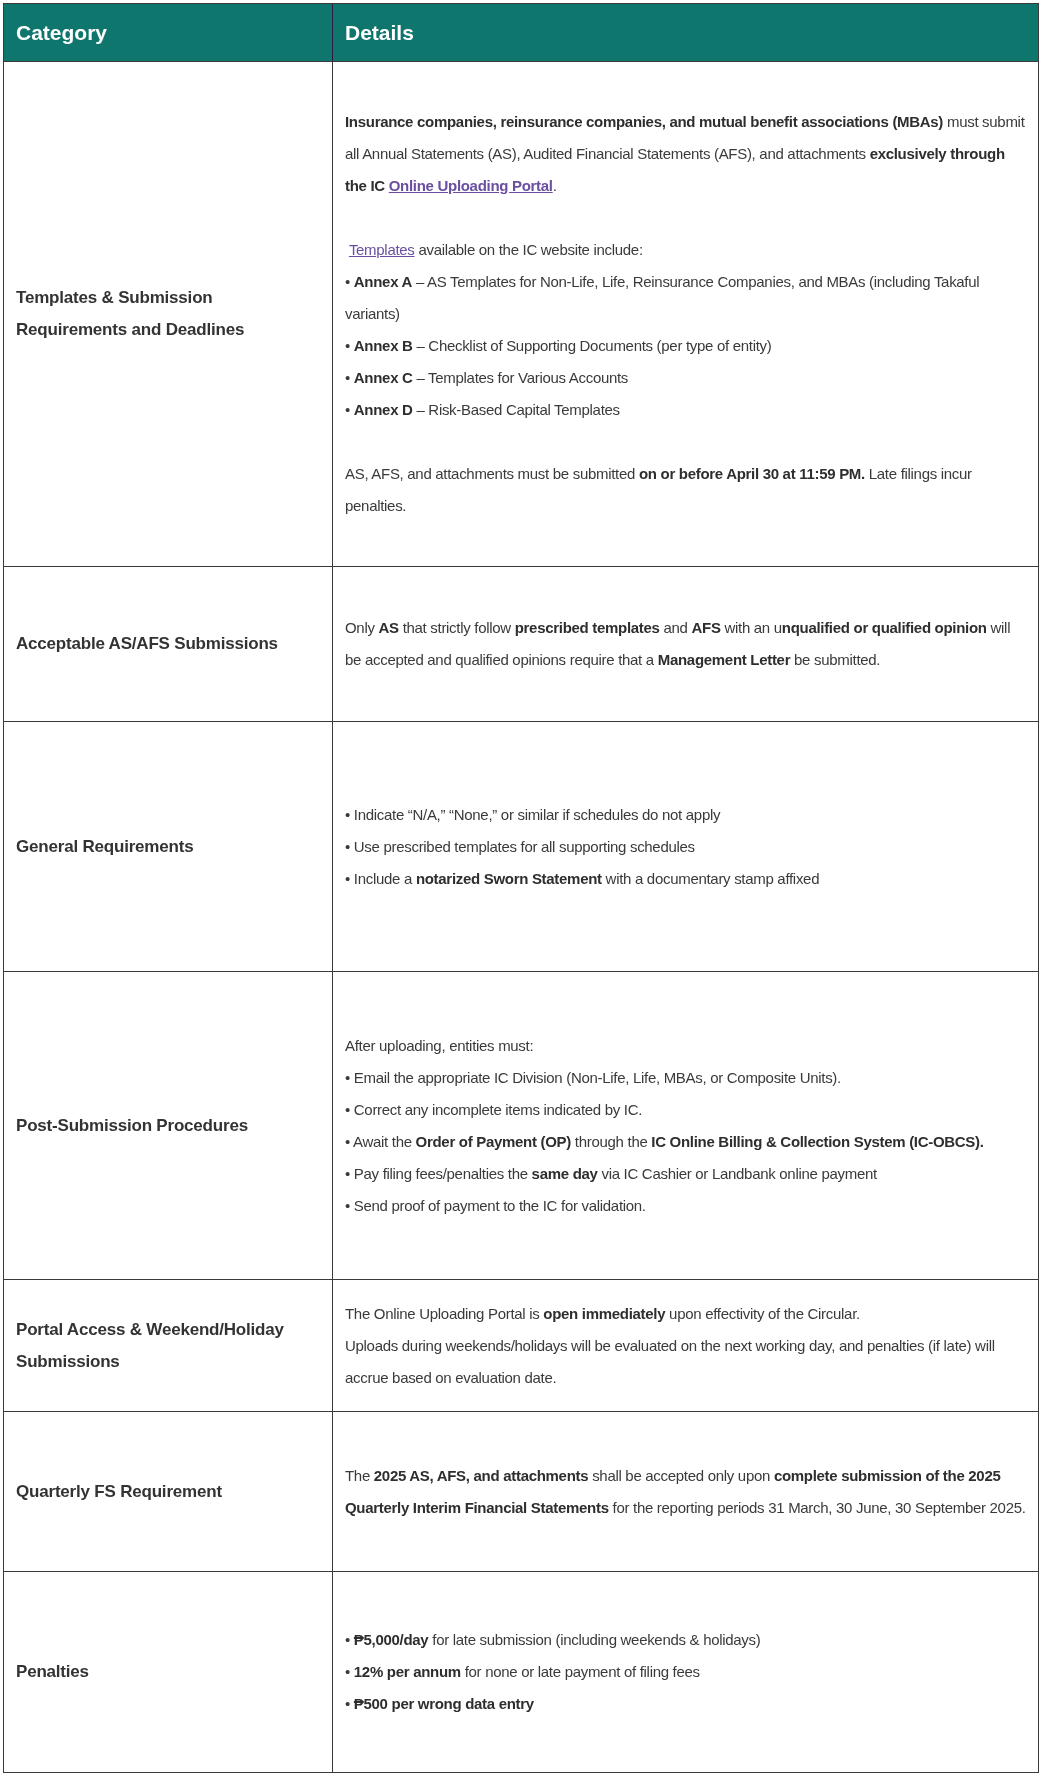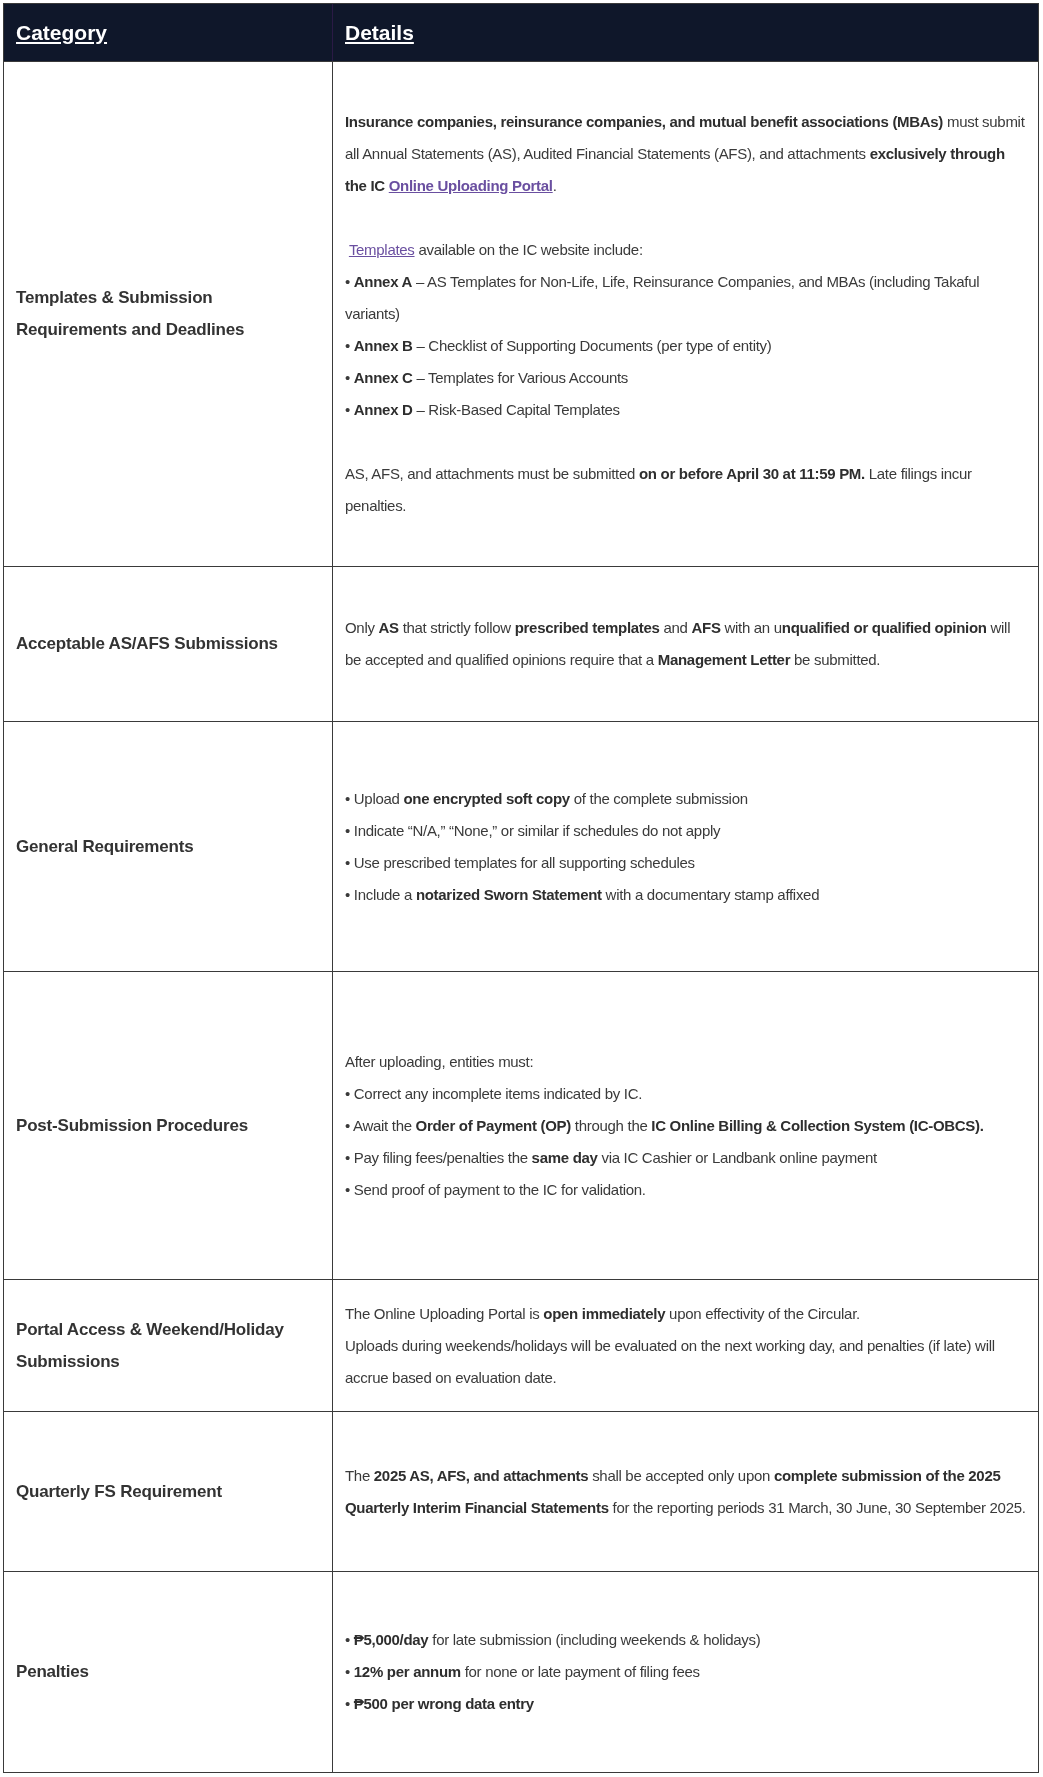--- a/index.html
+++ b/index.html
@@ -22,21 +22,21 @@
   .r3 { height:250px; }
   .r4 { height:308px; }
   .r5 { height:132px; }
   .r6 { height:160px; }
   .r7 { height:200px; }
 </style>
 </head>
 <body>
 
 <div class="tbl">
-  <div class="hdr" style="background: #0f172a; text-decoration: underline;">
+  <div class="hdr" style="background: #0f766e;">
     <div class="c1">Category</div>
     <div class="c2">Details</div>
   </div>
 
   <div class="row r1">
     <div class="cat">Templates &amp; Submission Requirements and Deadlines</div>
     <div class="det">
       <p><b>Insurance companies, reinsurance companies, and mutual benefit associations (MBAs)</b><span> must submit all Annual Statements (AS), Audited Financial Statements (AFS), and attachments </span><b>exclusively through the IC </b><a class="link bold" href="#">Online Uploading Portal</a><span>.</span></p>
       <div class="gap"></div>
       <p>&nbsp;<a class="link" href="#">Templates</a><span> available on the IC website include:</span></p>
@@ -52,31 +52,31 @@
   <div class="row r2">
     <div class="cat">Acceptable AS/AFS Submissions</div>
     <div class="det">
       <p><span>Only </span><b>AS</b><span> that strictly follow </span><b>prescribed templates</b><span> and </span><b>AFS</b><span> with an u</span><b>nqualified or qualified opinion</b><span> will be accepted and qualified opinions require that a </span><b>Management Letter</b><span> be submitted.</span></p>
     </div>
   </div>
 
   <div class="row r3">
     <div class="cat">General Requirements</div>
     <div class="det">
-      <p><span>• Upload </span><b>one encrypted soft copy</b><span> of the complete submission</span></p>
       <p><span>• Indicate “N/A,” “None,” or similar if schedules do not apply</span></p>
       <p><span>• Use prescribed templates for all supporting schedules</span></p>
       <p><span>• Include a </span><b>notarized Sworn Statement</b><span> with a documentary stamp affixed</span></p>
     </div>
   </div>
 
   <div class="row r4">
     <div class="cat">Post-Submission Procedures</div>
     <div class="det">
       <p>After uploading, entities must:</p>
+      <p><span>• Email the appropriate IC Division (Non-Life, Life, MBAs, or Composite Units).</span></p>
       <p><span>• Correct any incomplete items indicated by IC.</span></p>
       <p><span>• Await the </span><b>Order of Payment (OP)</b><span> through the </span><b>IC Online Billing &amp; Collection System (IC-OBCS).</b></p>
       <p><span>• Pay filing fees/penalties the </span><b>same day</b><span> via IC Cashier or Landbank online payment</span></p>
       <p><span>• Send proof of payment to the IC for validation.</span></p>
     </div>
   </div>
 
   <div class="row r5">
     <div class="cat">Portal Access &amp; Weekend/Holiday Submissions</div>
     <div class="det">

